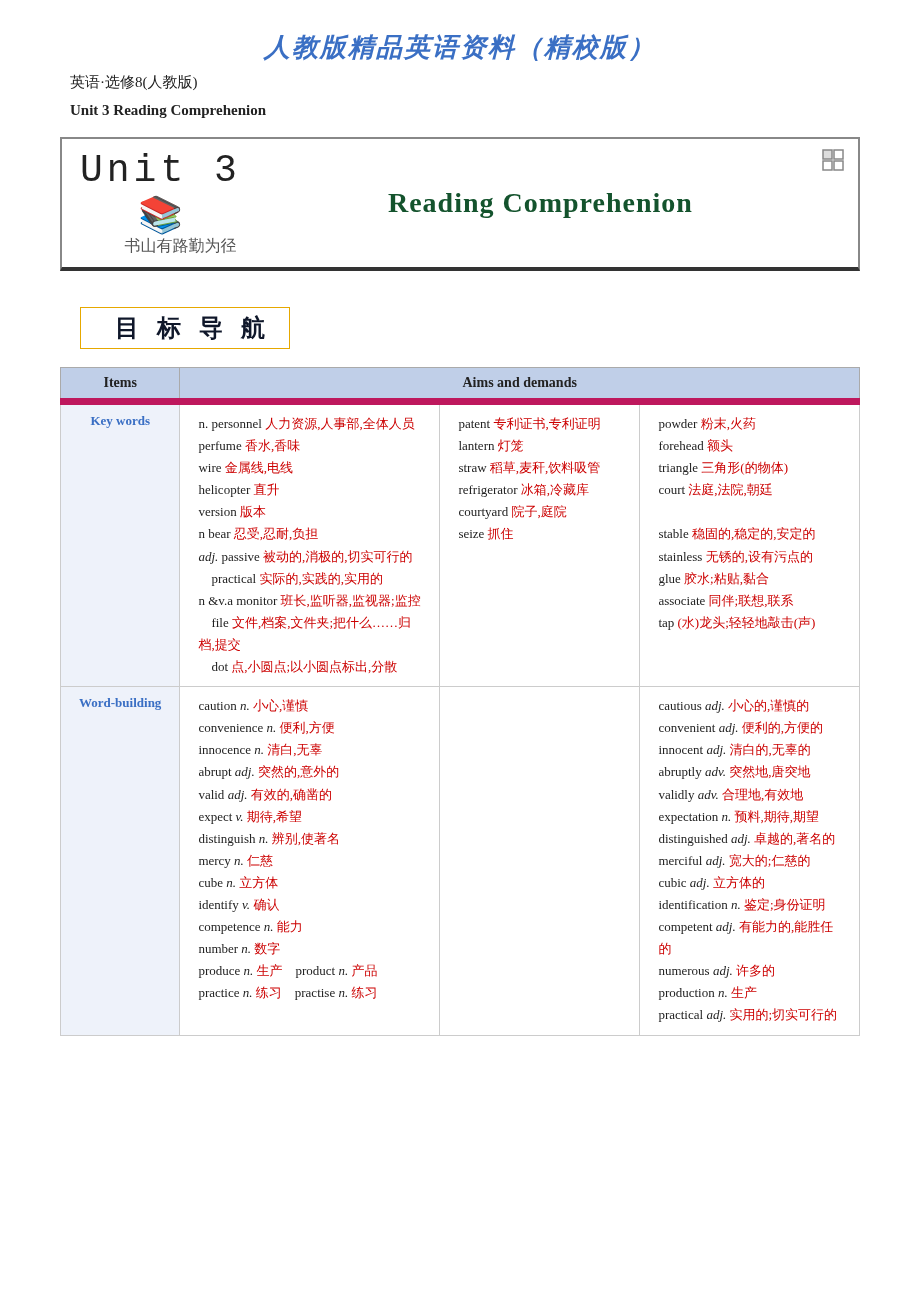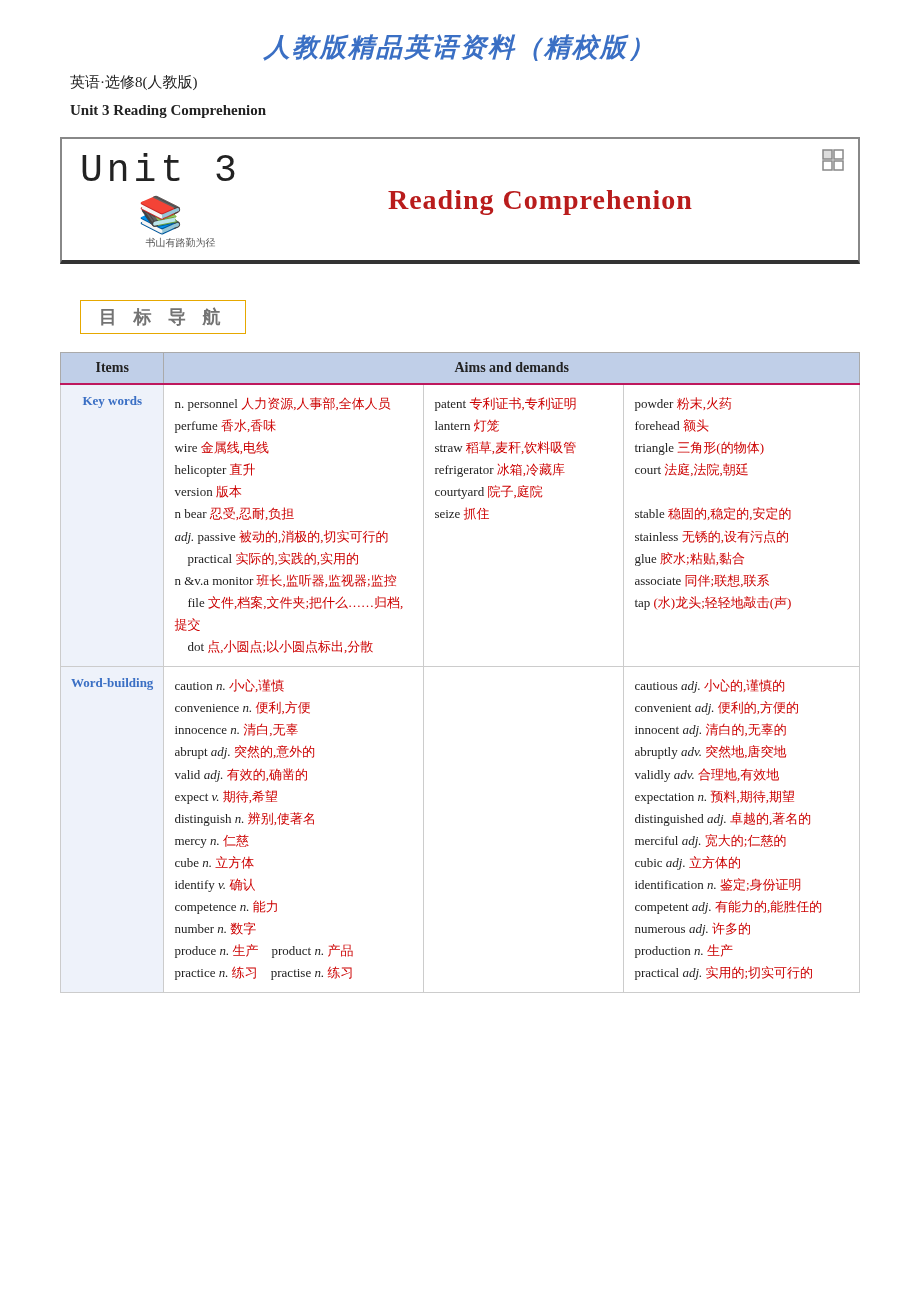--- a/index.html
+++ b/index.html
@@ -58,32 +58,32 @@
       font-size: 38px;
       font-weight: normal;
       color: #222;
       letter-spacing: 4px;
     }
     .books-icon {
       font-size: 36px;
       margin-top: 2px;
     }
     .books-caption {
-      font-size: 10px;
+      font-size: 16px;
       color: #555;
       margin-left: 40px;
     }
     .unit-banner-center {
       flex: 1;
       text-align: center;
     }
     .unit-banner-title {
       font-size: 28px;
       font-weight: bold;
-      color: #b91c1c;
+      color: #14532d;
       letter-spacing: 1px;
     }
     .unit-banner-corner {
       position: absolute;
       top: 10px;
       right: 14px;
       width: 22px;
       height: 22px;
     }
     .corner-icon {
@@ -93,62 +93,63 @@
     
     .section-nav {
       display: inline-flex;
       align-items: center;
       border: 1.5px solid #e6a800;
       background: #fff;
       padding: 4px 18px;
       margin: 18px 0 10px 10px;
     }
     .section-nav-text {
-      font-size: 18px;
-      font-weight: bold;
-      color: #737373;
+      font-size: 24px;
+      font-weight: bold;
+      color: #0f172a;
       letter-spacing: 6px;
+      margin-left: 16px;
     }
     
     .vocab-table {
       width: 100%;
       border-collapse: collapse;
       font-size: 13px;
       margin-top: 4px;
     }
     .vocab-table th {
       background: #c0cfe8;
       color: #222;
       text-align: center;
       padding: 7px 10px;
       border: 1px solid #aaa;
       font-size: 14px;
     }
     .vocab-table td {
       border: 1px solid #ccc;
-      padding: 8px 10px;
+      padding: 8px 18px;
       vertical-align: top;
     }
     .vocab-table td.row-label {
       background: #eef2fa;
       text-align: center;
       font-weight: bold;
       font-size: 13px;
       color: #3a6fc4;
       white-space: nowrap;
       width: 80px;
     }
     .vocab-table td.content-cell {
       background: #fff;
       line-height: 1.7;
     }
     .content-cell .en { color: #222; }
     .italic { font-style: italic; }
     .red { color: #c00; margin-top: 12px; }
-    .header-row th { border-bottom: 2px solid #be185d; }
+    .header-row th { border-bottom: 7px solid #be185d; }
     .aims-header { text-align: center; }
   </style>
 </head>
 <body>
 
 <div class="main-title">人教版精品英语资料（精校版）</div>
 
 <div class="subtitle">英语·选修8(人教版)</div>
 
 <div class="unit-heading-small">

